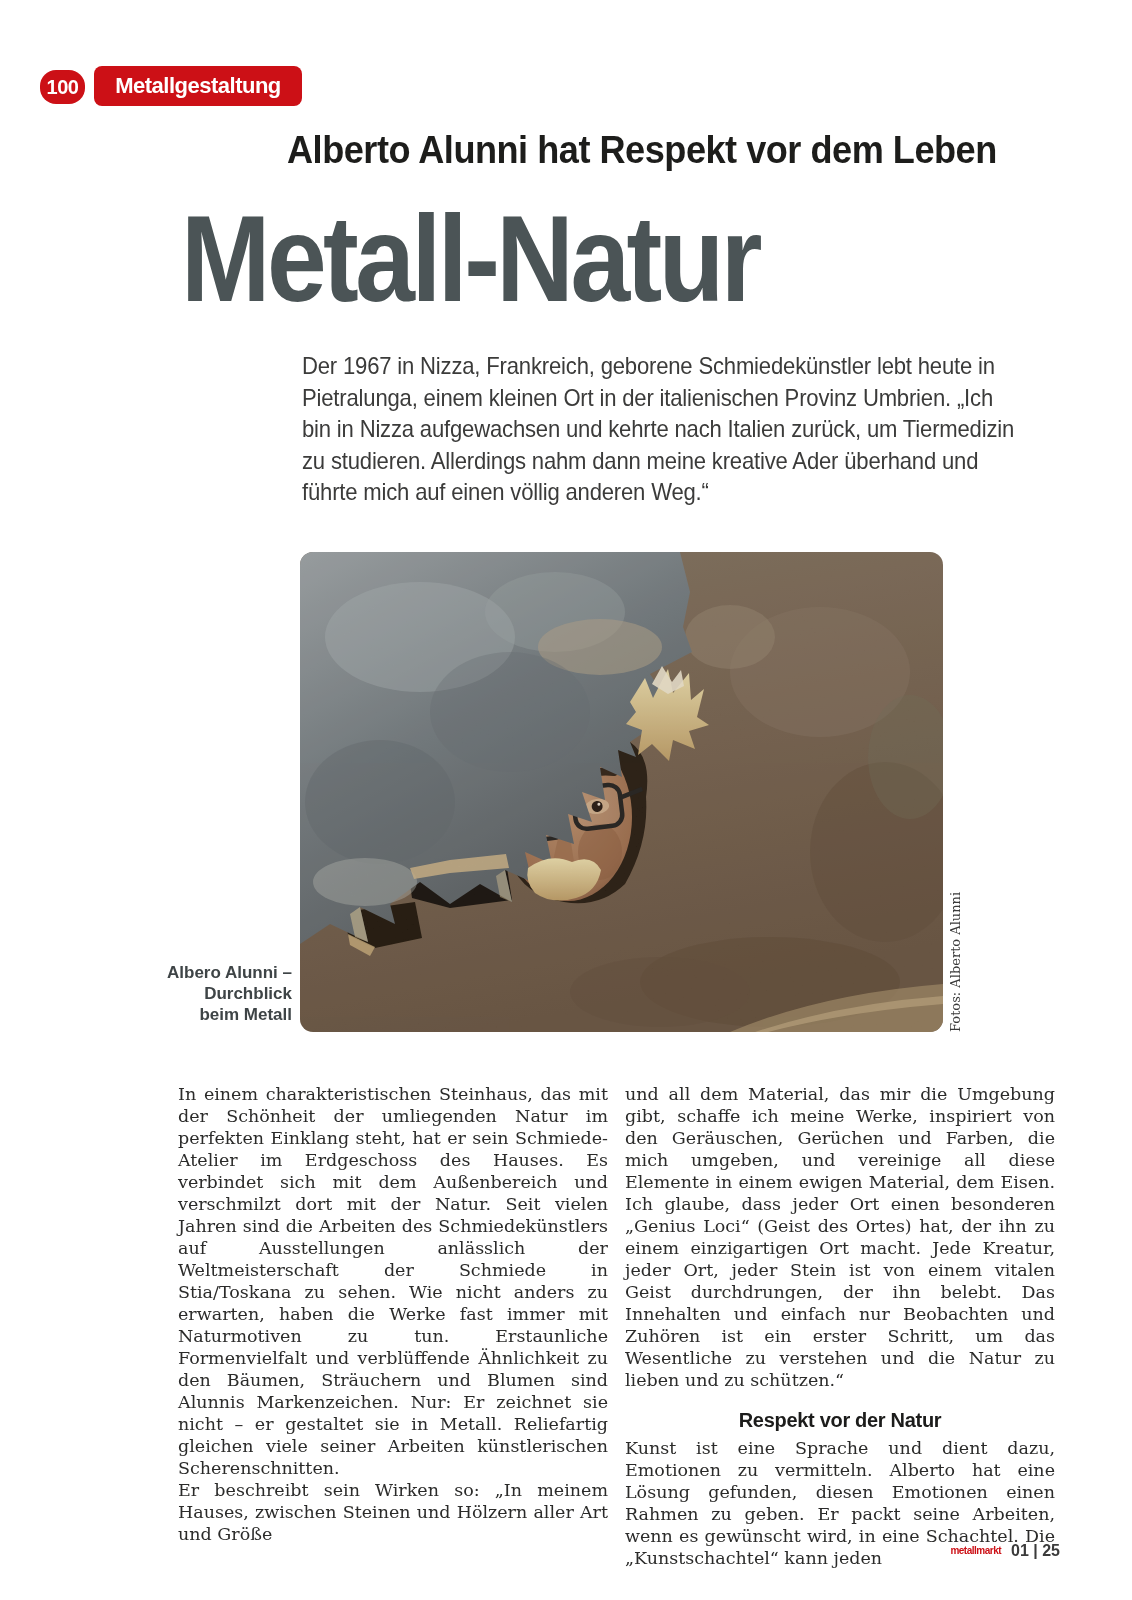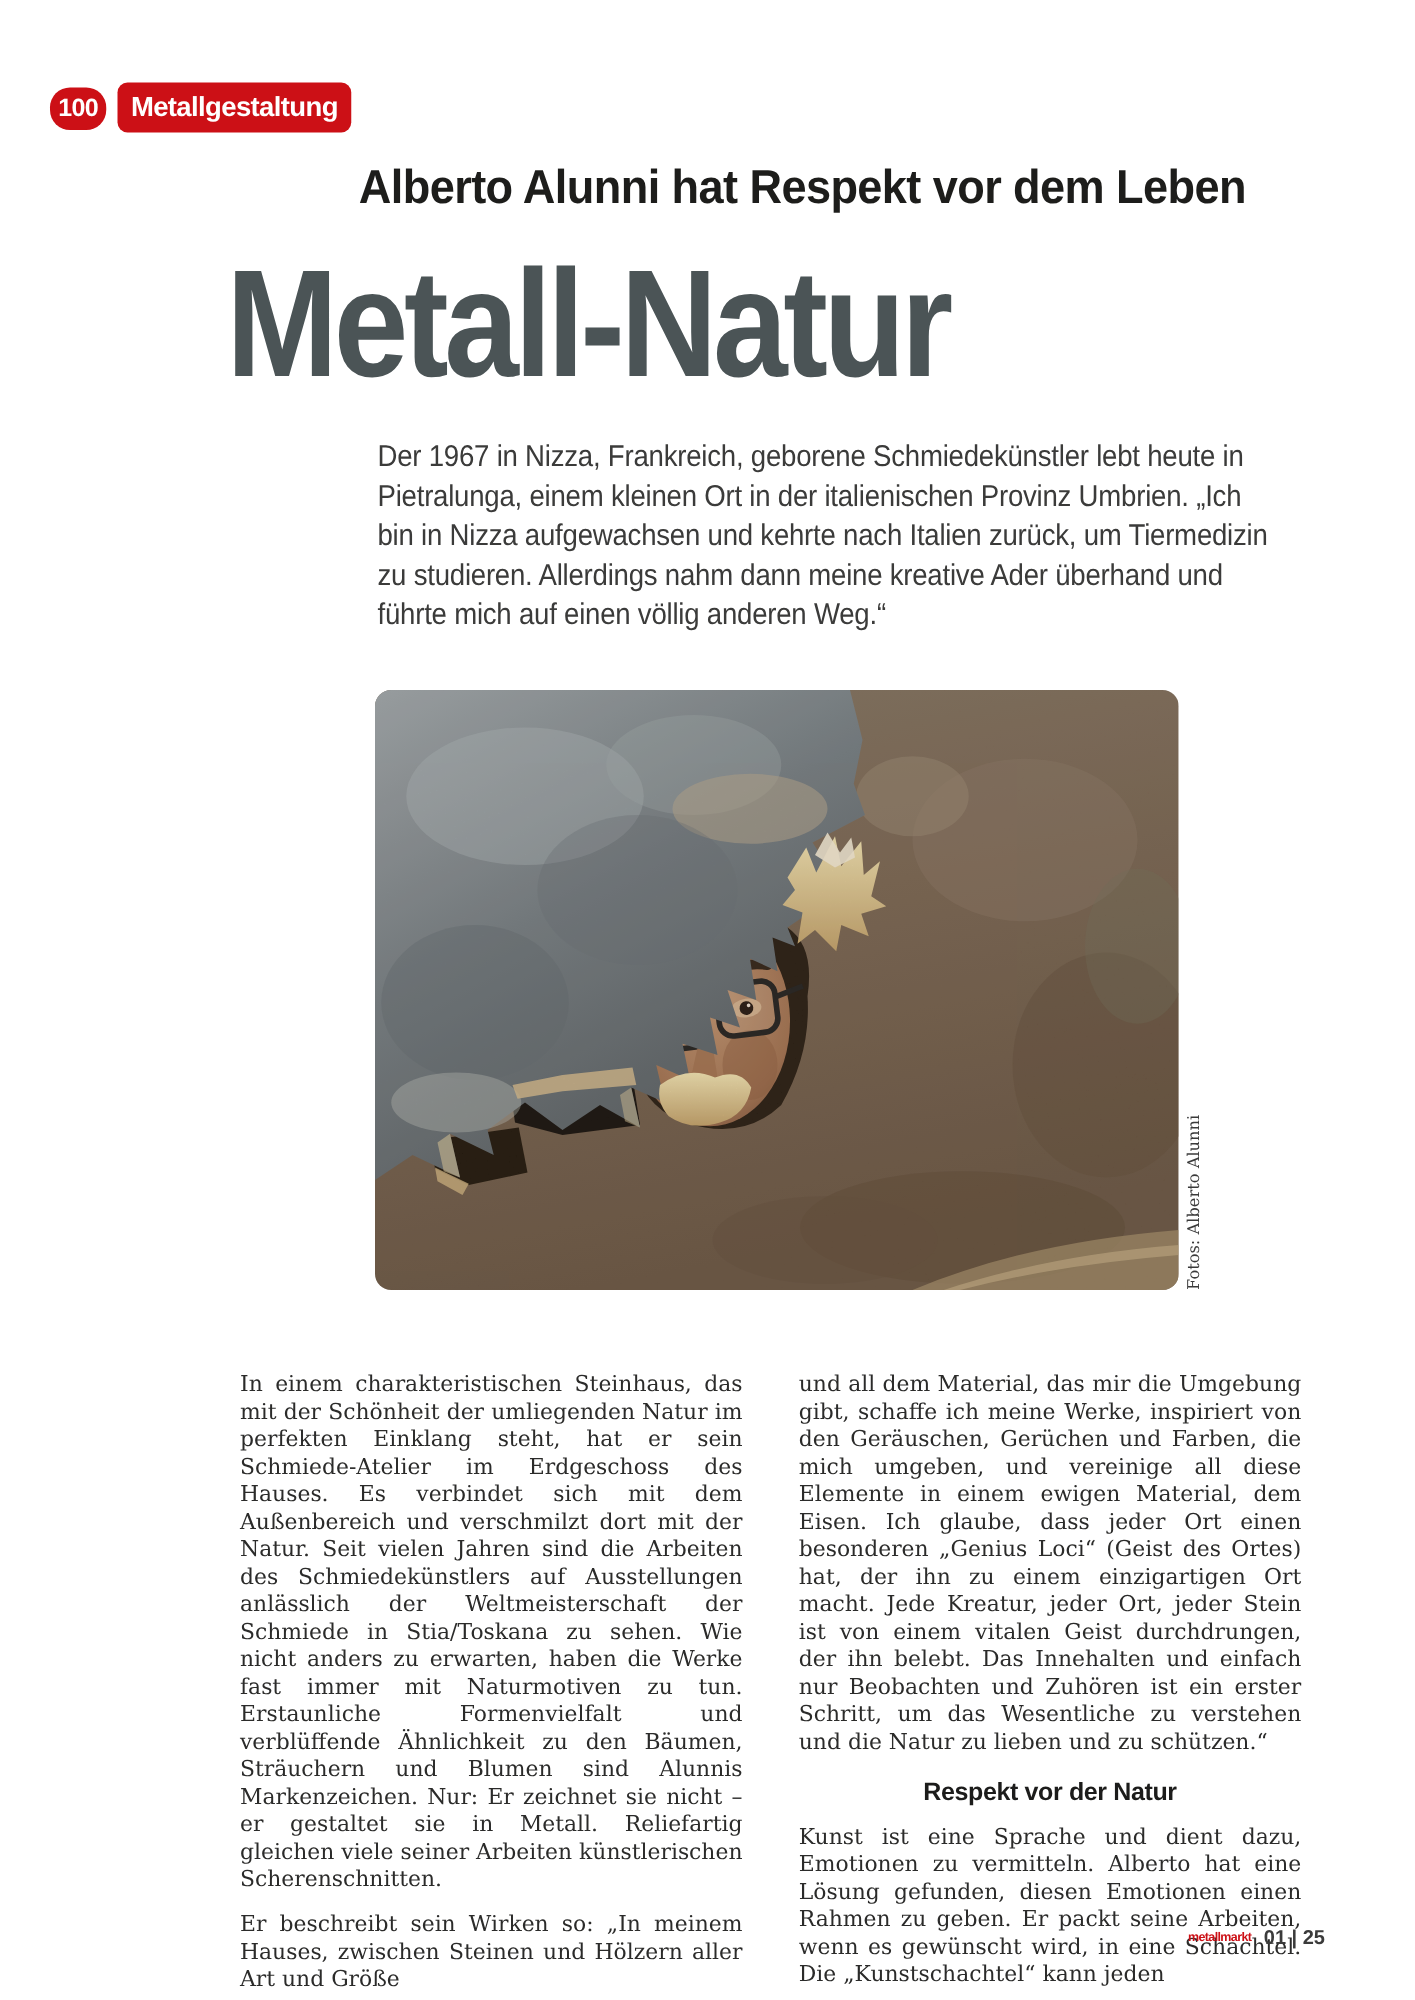--- a/index.html
+++ b/index.html
@@ -5,21 +5,21 @@
   html,body{margin:0;padding:0;background:#e9e9e7;}
   .page{
     position:relative;width:1132px;height:1600px;background:#ffffff;
     font-family:"Liberation Sans",sans-serif;overflow:hidden;
     box-shadow:0 0 4px rgba(0,0,0,.25);
   }
   .abs{position:absolute;}
   
   .badge{background:#cc1016;color:#fff;font-weight:bold;display:flex;align-items:center;justify-content:center;}
   .badge-num{left:40px;top:70px;width:45px;height:34px;border-radius:16px;font-size:20px;letter-spacing:-.5px;}
-  .badge-label{left:94px;top:66px;width:187px;height:40px;border-radius:8px;font-size:22px;letter-spacing:-.5px;}
+  .badge-label{left:94px;top:66px;width:208px;height:40px;border-radius:8px;font-size:22px;letter-spacing:-.5px;}
   
   .kicker{
     left:287px;top:129px;font-size:38px;font-weight:bold;color:#1d1d1b;
     letter-spacing:-.5px;white-space:nowrap;transform:scaleX(.95);transform-origin:0 0;
   }
   .title{
     left:181px;top:198px;font-size:122px;line-height:122px;font-weight:bold;color:#4b5456;
     letter-spacing:-4px;white-space:nowrap;transform:scaleX(.88);transform-origin:0 0;
   }
   
@@ -36,21 +36,21 @@
   }
   .credit{
     left:948px;top:1032px;width:152px;font-family:"DejaVu Serif",serif;font-size:13px;
     color:#3a3a3a;transform:rotate(-90deg);transform-origin:0 0;white-space:nowrap;
   }
   
   .col{top:1083px;width:430px;font-family:"DejaVu Serif",serif;font-size:17.5px;
        line-height:22px;color:#2b2b2a;text-align:justify;}
   .col-left{left:178px;}
   .col-right{left:625px;}
-  .col p{margin:14px;}
+  .col p{margin:0;}
   .col h3{
     margin:18px 0 6px 0;font-family:Liberation Sans, sans-serif;font-size:20px;
     line-height:22px;font-weight:bold;color:#1c1c1b;letter-spacing:-.3px;text-align:center;
   }
   
   .footer{left:0;top:1542px;width:1060px;display:flex;justify-content:flex-end;align-items:center;gap:10px;}
   .logo{display:flex;flex-direction:row;align-items:flex-end;line-height:8px;}
   .logo span{color:#cc1016;font-size:10px;font-weight:bold;letter-spacing:-.5px;}
   .issue{font-size:16px;font-weight:bold;color:#3b3b3b;letter-spacing:0;}
 </style>
@@ -156,20 +156,25 @@
       <path d="M60,355 L68,390 L55,385 L50,362 Z" fill="#d6c398" opacity="0.6"></path>
       <path d="M205,318 L212,350 L200,345 L196,324 Z" fill="#d6c398" opacity="0.5"></path>
 
       <path d="M430,480 Q520,442 643,432 L643,480 Z" fill="#a18a67" opacity="0.7"></path>
       <path d="M455,480 Q540,452 643,444 L643,452 Q545,460 468,480 Z" fill="#c4ad85" opacity="0.6"></path>
 
       <rect width="643" height="480" filter="url(#speck)" opacity="0.14"></rect>
     </svg>
   </div>
 
+  <div class="abs caption">
+    <div>Albero Alunni –</div>
+    <div>Durchblick</div>
+    <div>beim Metall</div>
+  </div>
 
   <div class="abs credit">Fotos: Alberto Alunni</div>
 
   <div class="abs col col-left">
     <p>In einem charakteristischen Steinhaus, das mit der Schönheit der umliegenden Natur im perfekten Einklang steht, hat er sein Schmiede-Atelier im Erdgeschoss des Hauses. Es verbindet sich mit dem Außenbereich und verschmilzt dort mit der Natur. Seit vielen Jahren sind die Arbeiten des Schmiedekünstlers auf Ausstellungen anlässlich der Weltmeisterschaft der Schmiede in Stia/Toskana zu sehen. Wie nicht anders zu erwarten, haben die Werke fast immer mit Naturmotiven zu tun. Erstaunliche Formenvielfalt und verblüffende Ähnlichkeit zu den Bäumen, Sträuchern und Blumen sind Alunnis Markenzeichen. Nur: Er zeichnet sie nicht – er gestaltet sie in Metall. Reliefartig gleichen viele seiner Arbeiten künstlerischen Scherenschnitten.</p>
     <p>Er beschreibt sein Wirken so: „In meinem Hauses, zwischen Steinen und Hölzern aller Art und Größe</p>
   </div>
 
   <div class="abs col col-right">
     <p>und all dem Material, das mir die Umgebung gibt, schaffe ich meine Werke, inspiriert von den Geräuschen, Gerüchen und Farben, die mich umgeben, und vereinige all diese Elemente in einem ewigen Material, dem Eisen. Ich glaube, dass jeder Ort einen besonderen „Genius Loci“ (Geist des Ortes) hat, der ihn zu einem einzigartigen Ort macht. Jede Kreatur, jeder Ort, jeder Stein ist von einem vitalen Geist durchdrungen, der ihn belebt. Das Innehalten und einfach nur Beobachten und Zuhören ist ein erster Schritt, um das Wesentliche zu verstehen und die Natur zu lieben und zu schützen.“</p>

